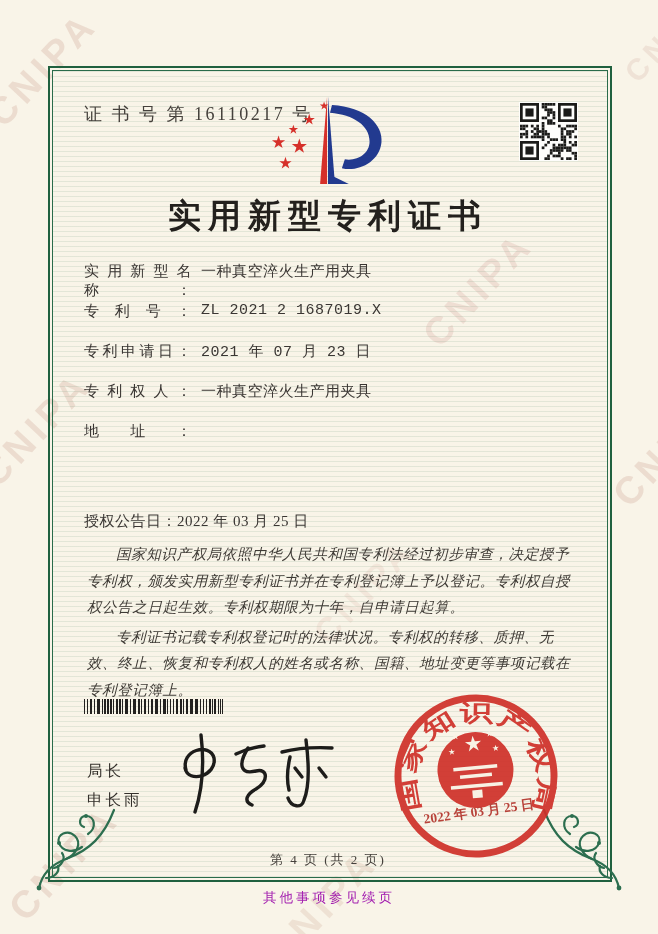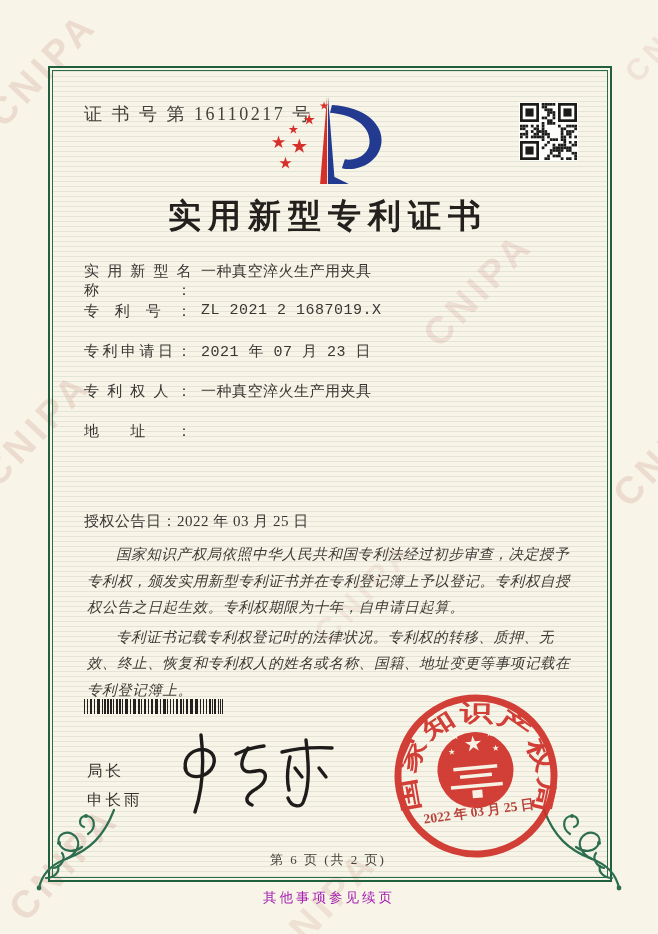--- a/index.html
+++ b/index.html
@@ -329,16 +329,16 @@
         <use href="#star" transform="translate(108,60) scale(3.4)"></use>
         <rect x="64" y="76" width="44" height="3.5"></rect>
         <rect x="70" y="84" width="32" height="3.5"></rect>
         <rect x="60" y="94" width="52" height="3.5"></rect>
         <rect x="81" y="100" width="10" height="8"></rect>
       </g>
     </g>
     <text x="86" y="126" text-anchor="middle" font-size="13.5" font-weight="bold" fill="#b3342c" transform="rotate(-3 86 126)">2022 年 03 月 25 日</text>
   </svg>
 
-  <div class="page-no">第 6 页 (共 2 页)</div>
+  <div class="page-no">第 4 页 (共 2 页)</div>
   <div class="foot-note">其他事项参见续页</div>
 
 </div>
 
 </body></html>

